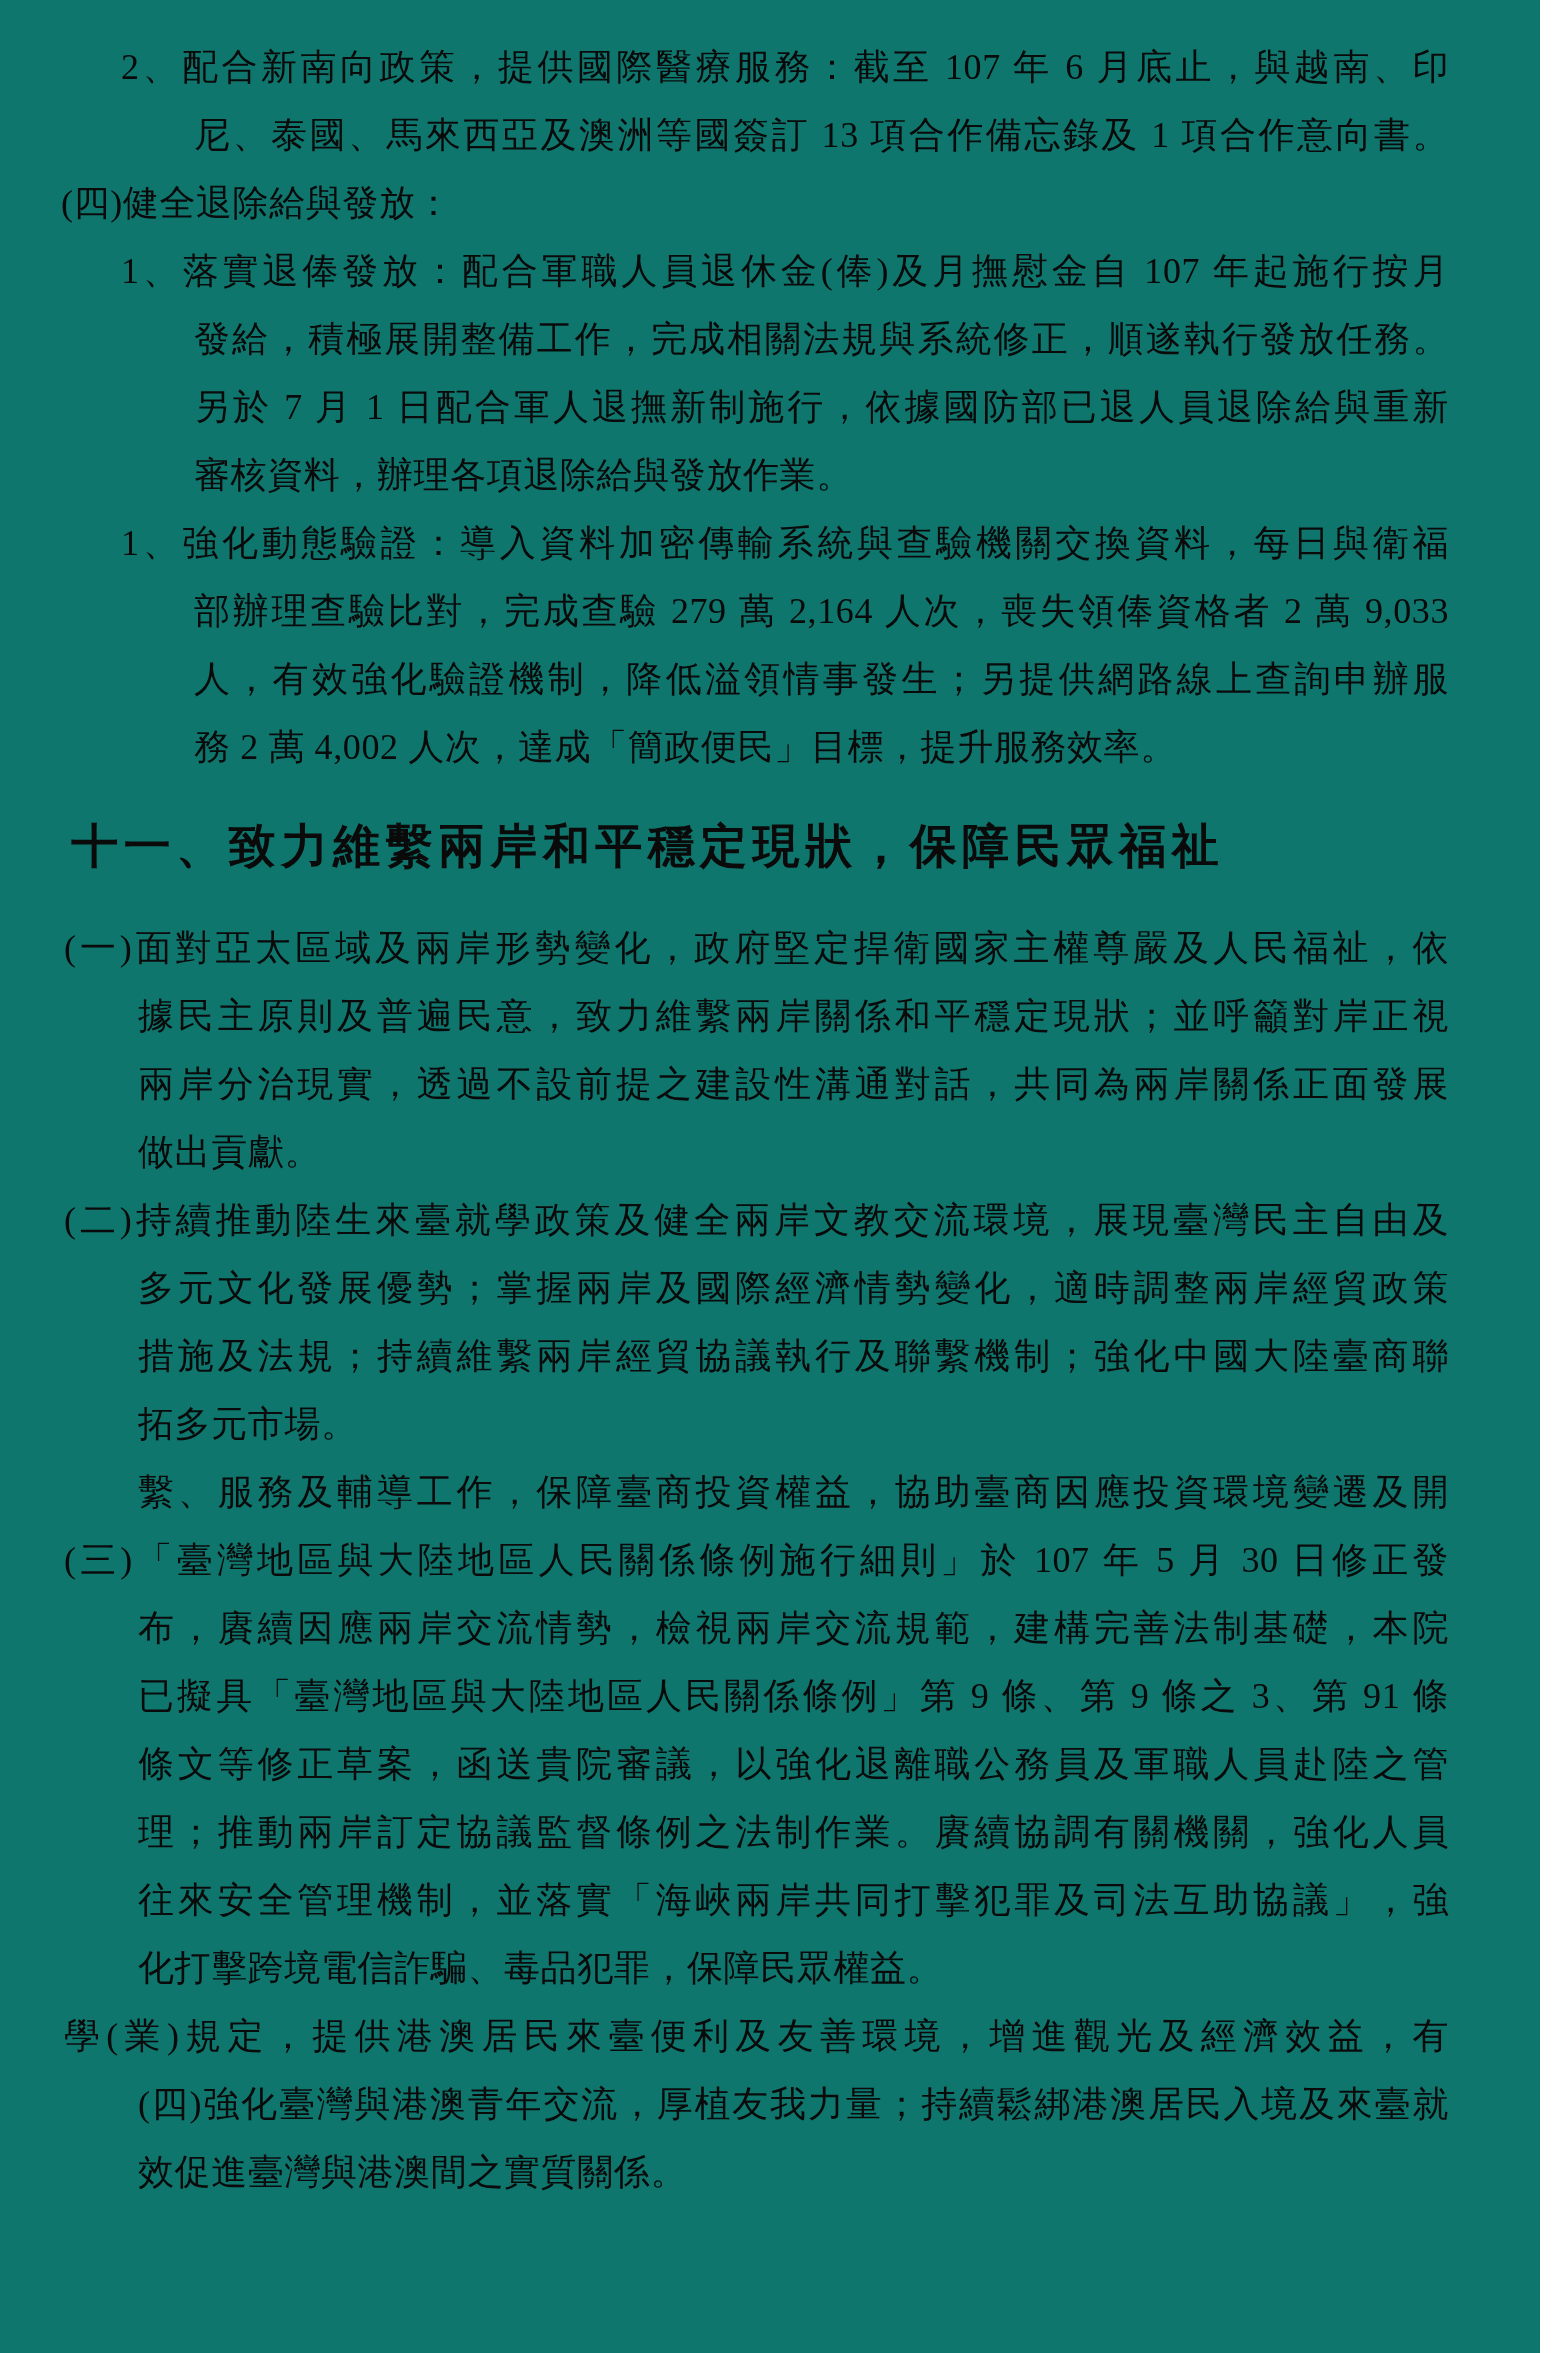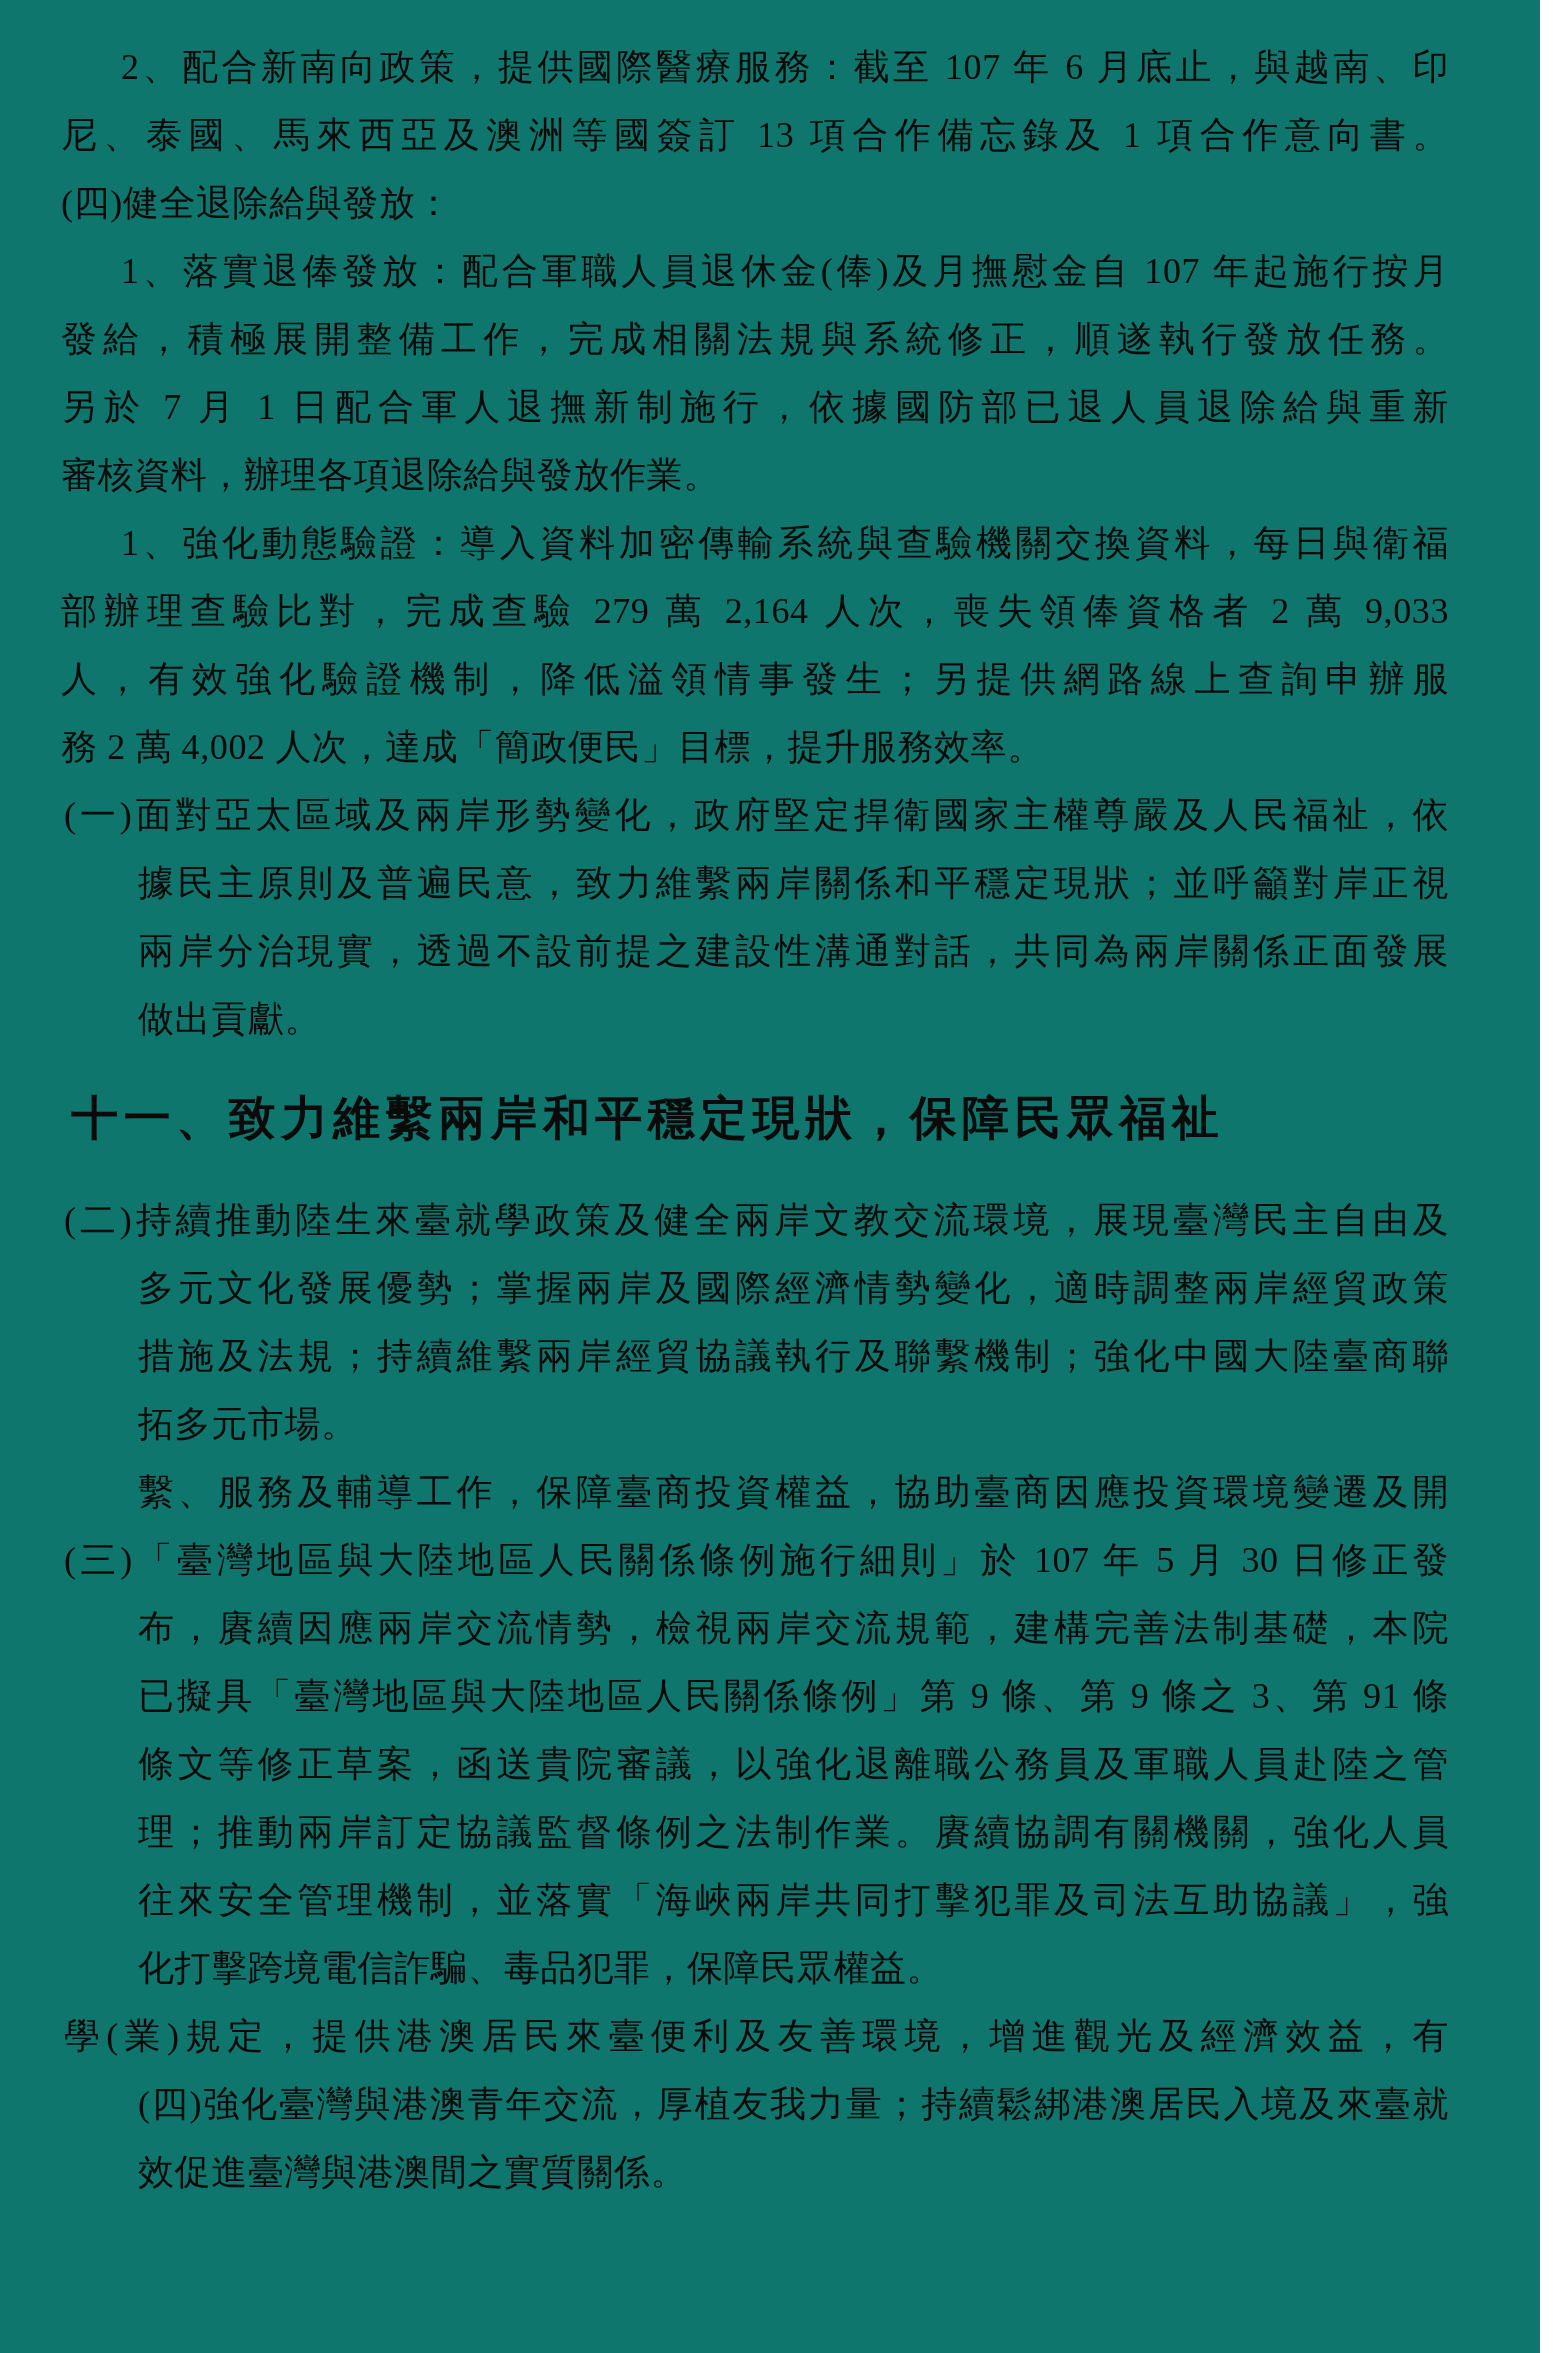--- a/index.html
+++ b/index.html
@@ -31,21 +31,21 @@
     letter-spacing: 0.6px;
     white-space: normal;
   }
   
   .line.fill {
     text-align: justify;
     text-justify: inter-character;
     text-align-last: justify;
   }
   
-  .numbered-item .line { }
+  .numbered-item .line { margin-left: 133px; }
   .numbered-item .line:first-child { margin-left: 60px; }
   
   .section-label .line { }
   
   .heading { margin-top: 25.4px; margin-bottom: 28px; }
   .heading .line {
     margin-left: 10.3px;
     font-size: 47px;
     line-height: 80px;
     font-weight: bold;
@@ -71,28 +71,28 @@
       <div class="line fill">發給，積極展開整備工作，完成相關法規與系統修正，順遂執行發放任務。</div>
       <div class="line fill">另於 7 月 1 日配合軍人退撫新制施行，依據國防部已退人員退除給與重新</div>
       <div class="line">審核資料，辦理各項退除給與發放作業。</div>
     </div>
     <div class="block numbered-item">
       <div class="line fill">1、強化動態驗證：導入資料加密傳輸系統與查驗機關交換資料，每日與衛福</div>
       <div class="line fill">部辦理查驗比對，完成查驗 279 萬 2,164 人次，喪失領俸資格者 2 萬 9,033</div>
       <div class="line fill">人，有效強化驗證機制，降低溢領情事發生；另提供網路線上查詢申辦服</div>
       <div class="line">務 2 萬 4,002 人次，達成「簡政便民」目標，提升服務效率。</div>
     </div>
+    <div class="block heading">
+      <div class="line">十一、致力維繫兩岸和平穩定現狀，保障民眾福祉</div>
+    </div>
     <div class="block paragraph">
       <div class="line fill">(一)面對亞太區域及兩岸形勢變化，政府堅定捍衛國家主權尊嚴及人民福祉，依</div>
       <div class="line fill">據民主原則及普遍民意，致力維繫兩岸關係和平穩定現狀；並呼籲對岸正視</div>
       <div class="line fill">兩岸分治現實，透過不設前提之建設性溝通對話，共同為兩岸關係正面發展</div>
       <div class="line">做出貢獻。</div>
-    </div>
-    <div class="block heading">
-      <div class="line">十一、致力維繫兩岸和平穩定現狀，保障民眾福祉</div>
     </div>
     <div class="block paragraph">
       <div class="line fill">(二)持續推動陸生來臺就學政策及健全兩岸文教交流環境，展現臺灣民主自由及</div>
       <div class="line fill">多元文化發展優勢；掌握兩岸及國際經濟情勢變化，適時調整兩岸經貿政策</div>
       <div class="line fill">措施及法規；持續維繫兩岸經貿協議執行及聯繫機制；強化中國大陸臺商聯</div>
       <div class="line">拓多元市場。</div>
       <div class="line fill">繫、服務及輔導工作，保障臺商投資權益，協助臺商因應投資環境變遷及開</div>
     </div>
     <div class="block paragraph">
       <div class="line fill">(三)「臺灣地區與大陸地區人民關係條例施行細則」於 107 年 5 月 30 日修正發</div>

